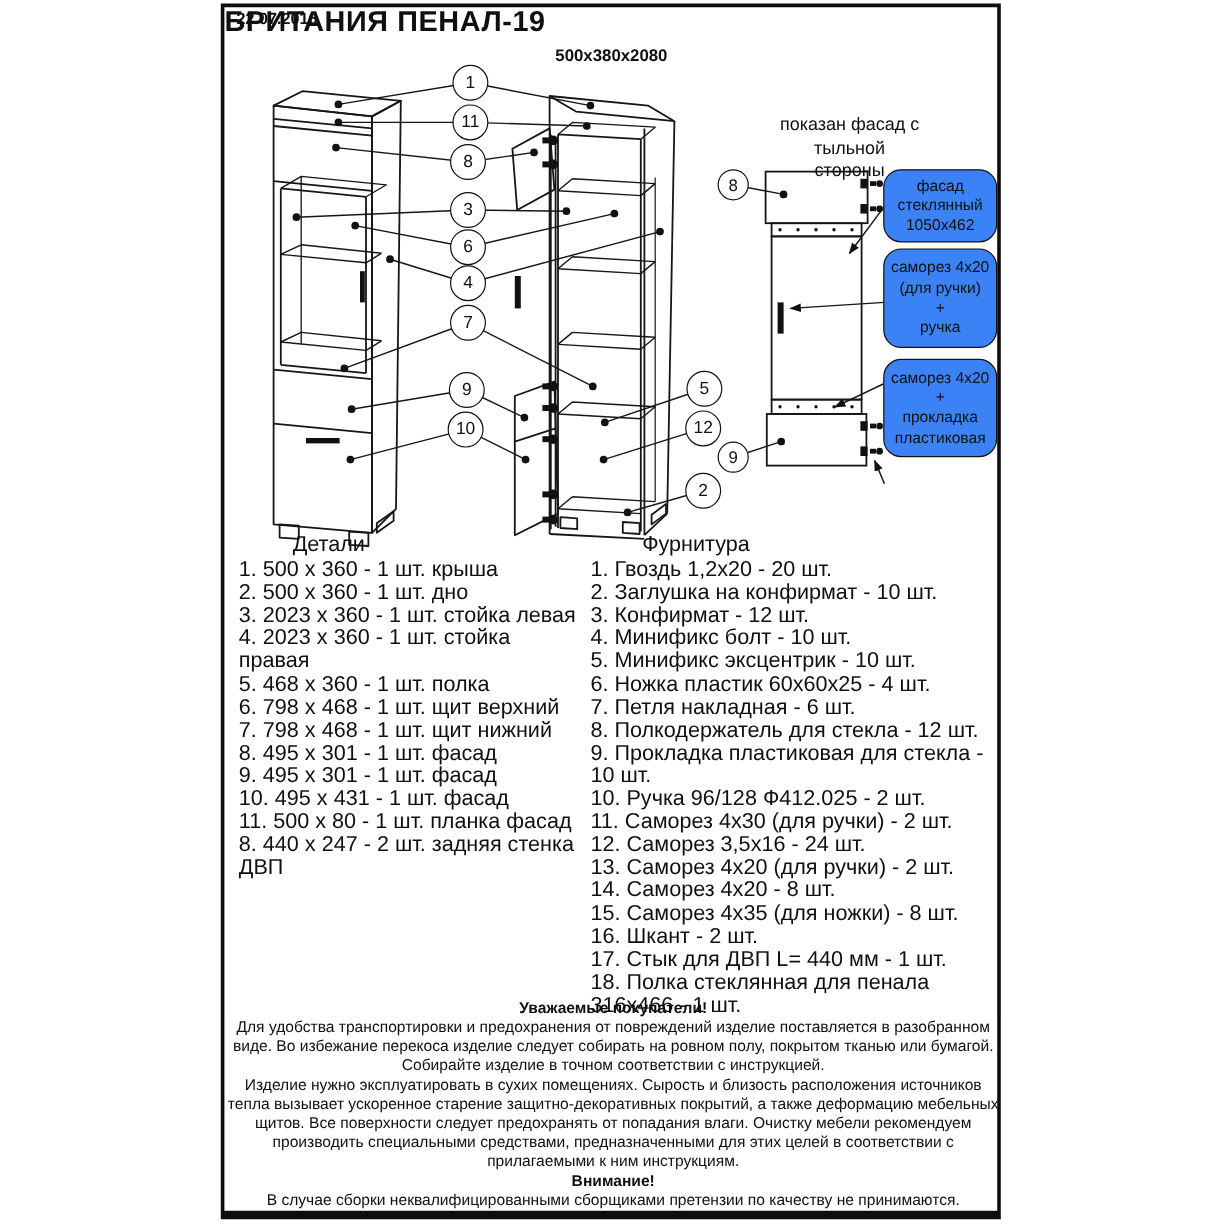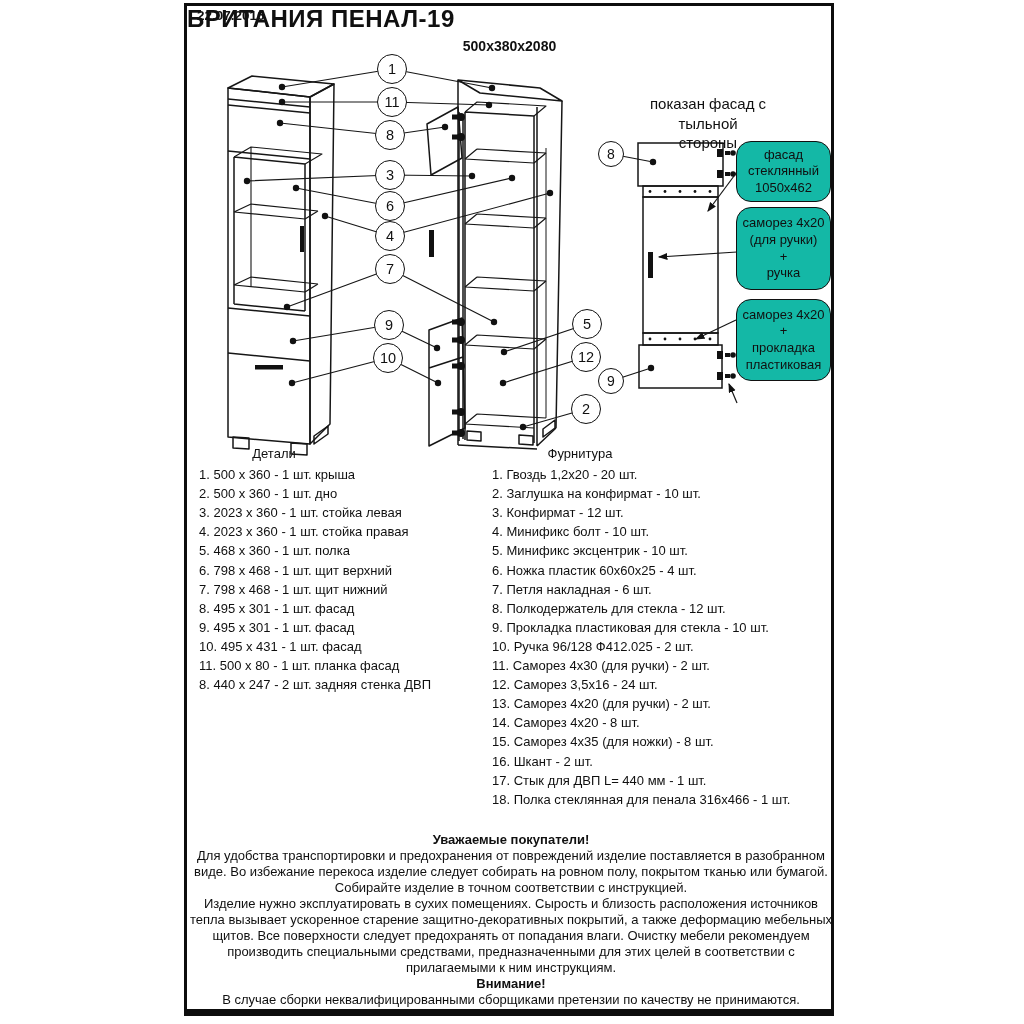--- a/index.html
+++ b/index.html
@@ -8,24 +8,24 @@
   .frame{position:absolute;left:184px;top:3px;width:650px;height:1013px;box-sizing:border-box;
          border:3px solid #0d0d0d;border-bottom-width:7px;background:#fff;}
   .date{position:absolute;left:197px;top:8px;font-size:13.5px;font-weight:600;}
   .title{position:absolute;left:187px;top:5px;width:645px;font-size:24px;font-weight:bold;letter-spacing:.5px;}
   .dims{position:absolute;left:187px;top:38px;width:645px;text-align:center;font-size:14px;font-weight:bold;}
   svg.art{position:absolute;left:0;top:0;}
   .co{position:absolute;width:30px;height:30px;border:1.7px solid #111;border-radius:50%;background:#fff;
       box-sizing:border-box;display:flex;align-items:center;justify-content:center;font-size:14.5px;}
   .co.sm{width:26px;height:26px;font-size:14px;}
   .cap{position:absolute;left:620px;top:94px;width:176px;text-align:center;font-size:15px;line-height:1.3;white-space:pre-line;}
-  .lbl{position:absolute;box-sizing:border-box;border:1.6px solid #111;border-radius:15px;background:#14b8a6;
+  .lbl{position:absolute;box-sizing:border-box;border:1.6px solid #111;border-radius:15px;background:#3b82f6;
        display:flex;align-items:center;justify-content:center;text-align:center;font-size:13px;line-height:1.28;
        white-space:pre-line;padding:2px;}
-  .list{position:absolute;font-size:13px;line-height:19.1px;}
+  .list{position:absolute;font-size:18px;line-height:19.1px;}
   .list .hd{text-align:center;margin-bottom:2px;}
   .notes{position:absolute;left:189px;top:832px;width:644px;text-align:center;font-size:13px;line-height:16px;}
   .notes .bh{font-weight:bold;}
 </style>
 </head>
 <body>
 
 <div class="page">
   <div class="frame"></div>
 

